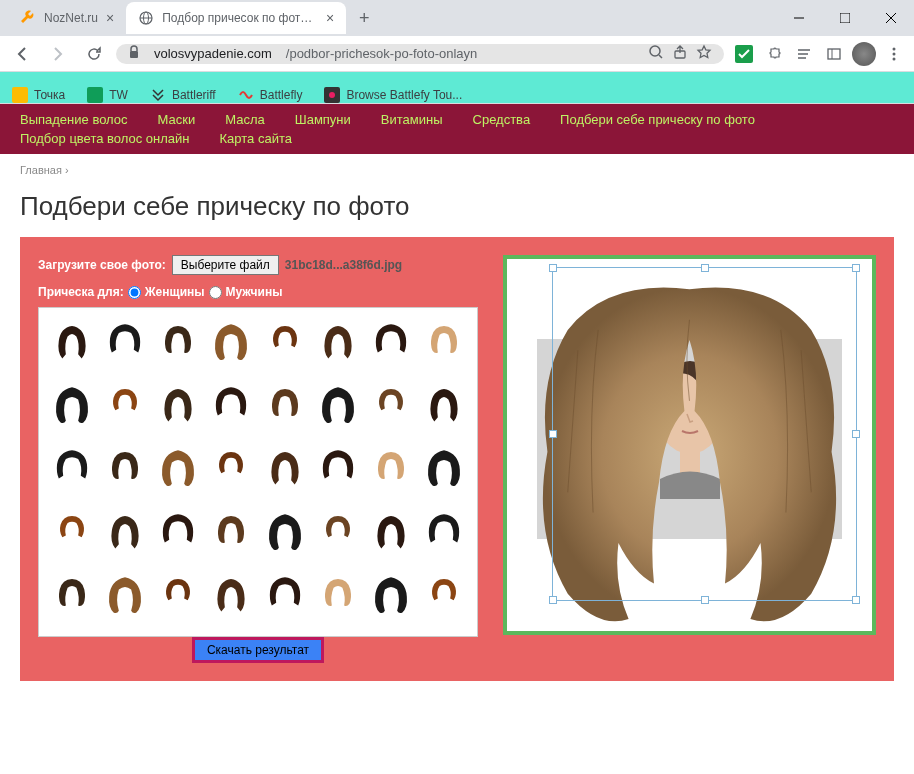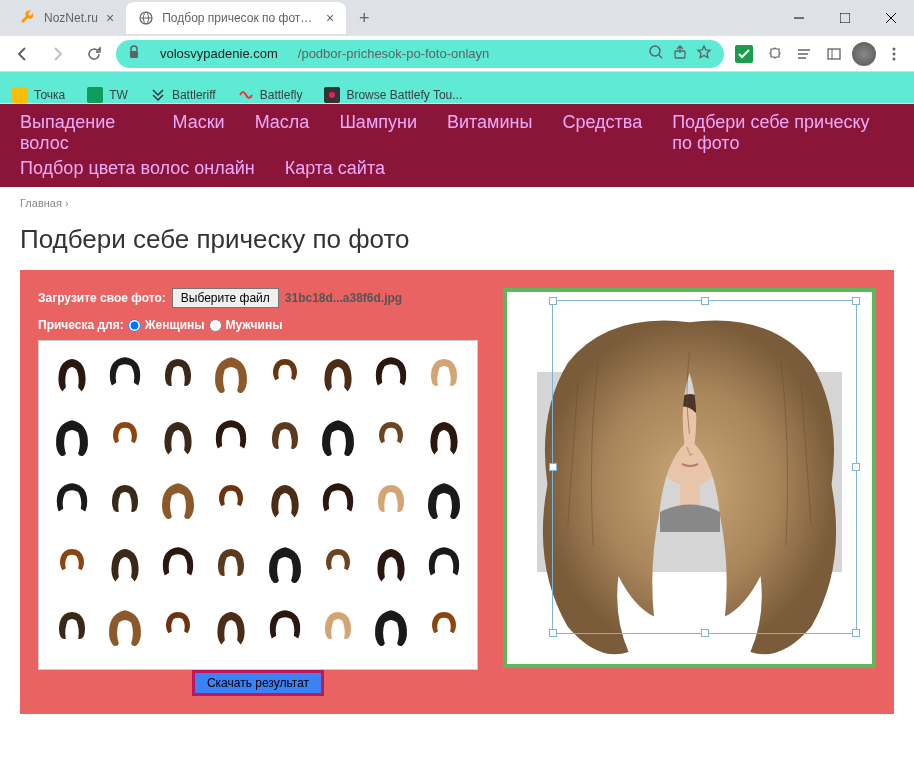--- a/index.html
+++ b/index.html
@@ -10,31 +10,31 @@
 .tab.active{background:#fff;border-radius:8px 8px 0 0}
 .tab-icon{width:16px;height:16px;display:flex;align-items:center;justify-content:center}
 .tab-title{white-space:nowrap;overflow:hidden;text-overflow:ellipsis;flex:1}
 .tab-close{font-size:14px;color:#5f6368;cursor:pointer}
 .newtab{width:28px;height:28px;display:flex;align-items:center;justify-content:center;color:#5f6368;font-size:18px;margin-left:4px;align-self:center}
 .wincontrols{display:flex;align-items:center}
 .winbtn{width:46px;height:36px;display:flex;align-items:center;justify-content:center;color:#000}
 .toolbar{height:36px;background:#fff;display:flex;align-items:center;padding:0 8px;gap:8px;border-bottom:1px solid #dadce0}
 .navbtn{width:28px;height:28px;display:flex;align-items:center;justify-content:center;color:#5f6368;border-radius:50%}
 .navbtn.disabled{color:#bdc1c6}
-.addrbar{flex:1;height:28px;background:#5eead4;border-radius:14px;display:flex;align-items:center;padding:0 12px;gap:20px;font-size:13px;color:#202124}
+.addrbar{flex:1;height:20px;background:#e5e5e5;border-radius:14px;display:flex;align-items:center;padding:0 12px;gap:14px;font-size:13px;color:#202124}
 .lock{color:#5f6368}
 .addrbar-actions{display:flex;gap:8px;margin-left:auto;color:#5f6368}
 .extbar{display:flex;gap:6px;align-items:center}
 .ext{width:24px;height:24px;display:flex;align-items:center;justify-content:center;color:#5f6368}
 .avatar{width:24px;height:24px;border-radius:50%;background:radial-gradient(circle,#888,#555)}
 .bookbar{height:32px;background:#5eead4;display:flex;align-items:flex-end;padding:0 12px;gap:22px;border-bottom:1px solid #dadce0;font-size:12px;color:#3c4043}
 .bm{display:flex;align-items:center;gap:6px}
 .bm-icon{width:16px;height:16px}
 .content{flex:1;overflow:auto;background:#fff}
-.sitenav{background:#8b1538;color:#f0abfc;padding:6px 20px;font-size:18px}
+.sitenav{background:#8b1538;color:#bef264;padding:6px 20px;font-size:13px}
 .sitenav-row{display:flex;gap:30px;padding:2px 0}
 .crumb{padding:10px 20px;font-size:11px;color:#888}
 .crumb a{color:#888;text-decoration:none}
 .h1{font-size:26px;font-weight:400;color:#333;padding:5px 20px 15px}
 .redpanel{margin:0 20px;background:#e96363;padding:18px;display:flex;gap:25px;color:#fff;font-size:12px}
 .leftcol{flex:0 0 440px}
 .uploadrow{display:flex;align-items:center;gap:6px;margin-bottom:10px;font-weight:bold}
 .filebtn{background:#efefef;color:#000;border:1px solid #767676;padding:2px 8px;font-size:12px}
 .filename{color:#555;font-weight:bold}
 .genderrow{display:flex;align-items:center;gap:4px;margin-bottom:8px;font-weight:bold}

